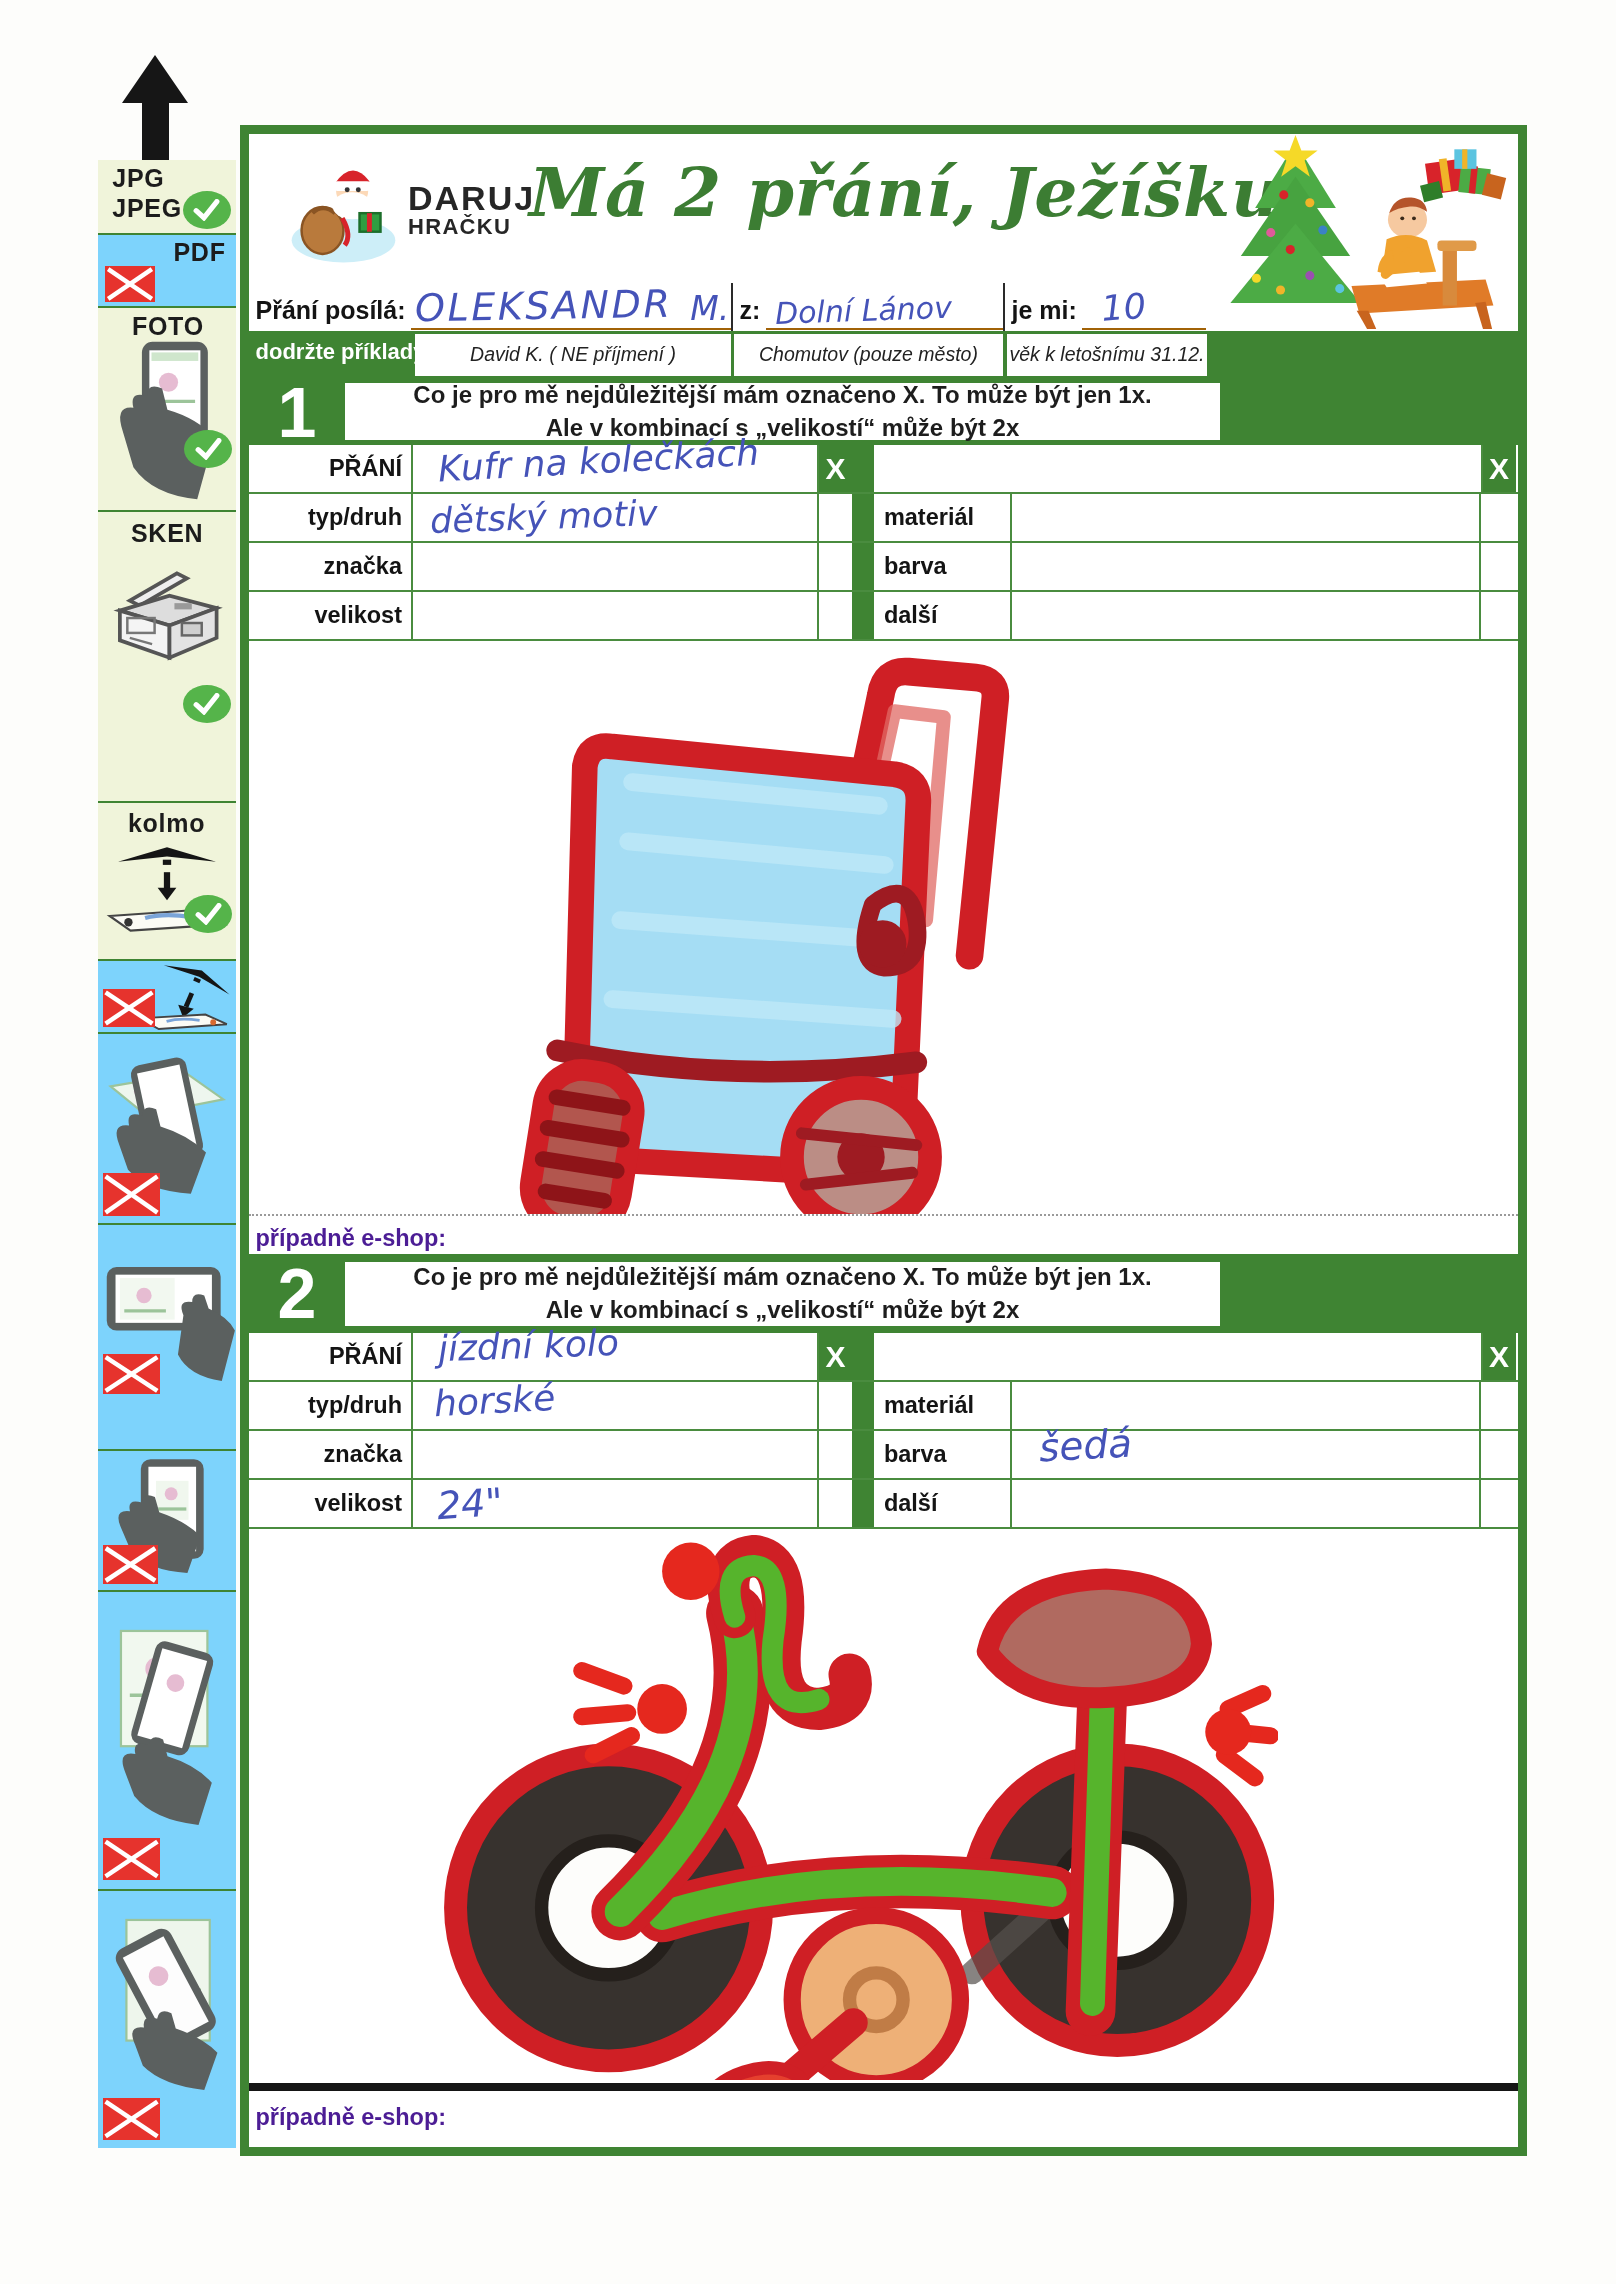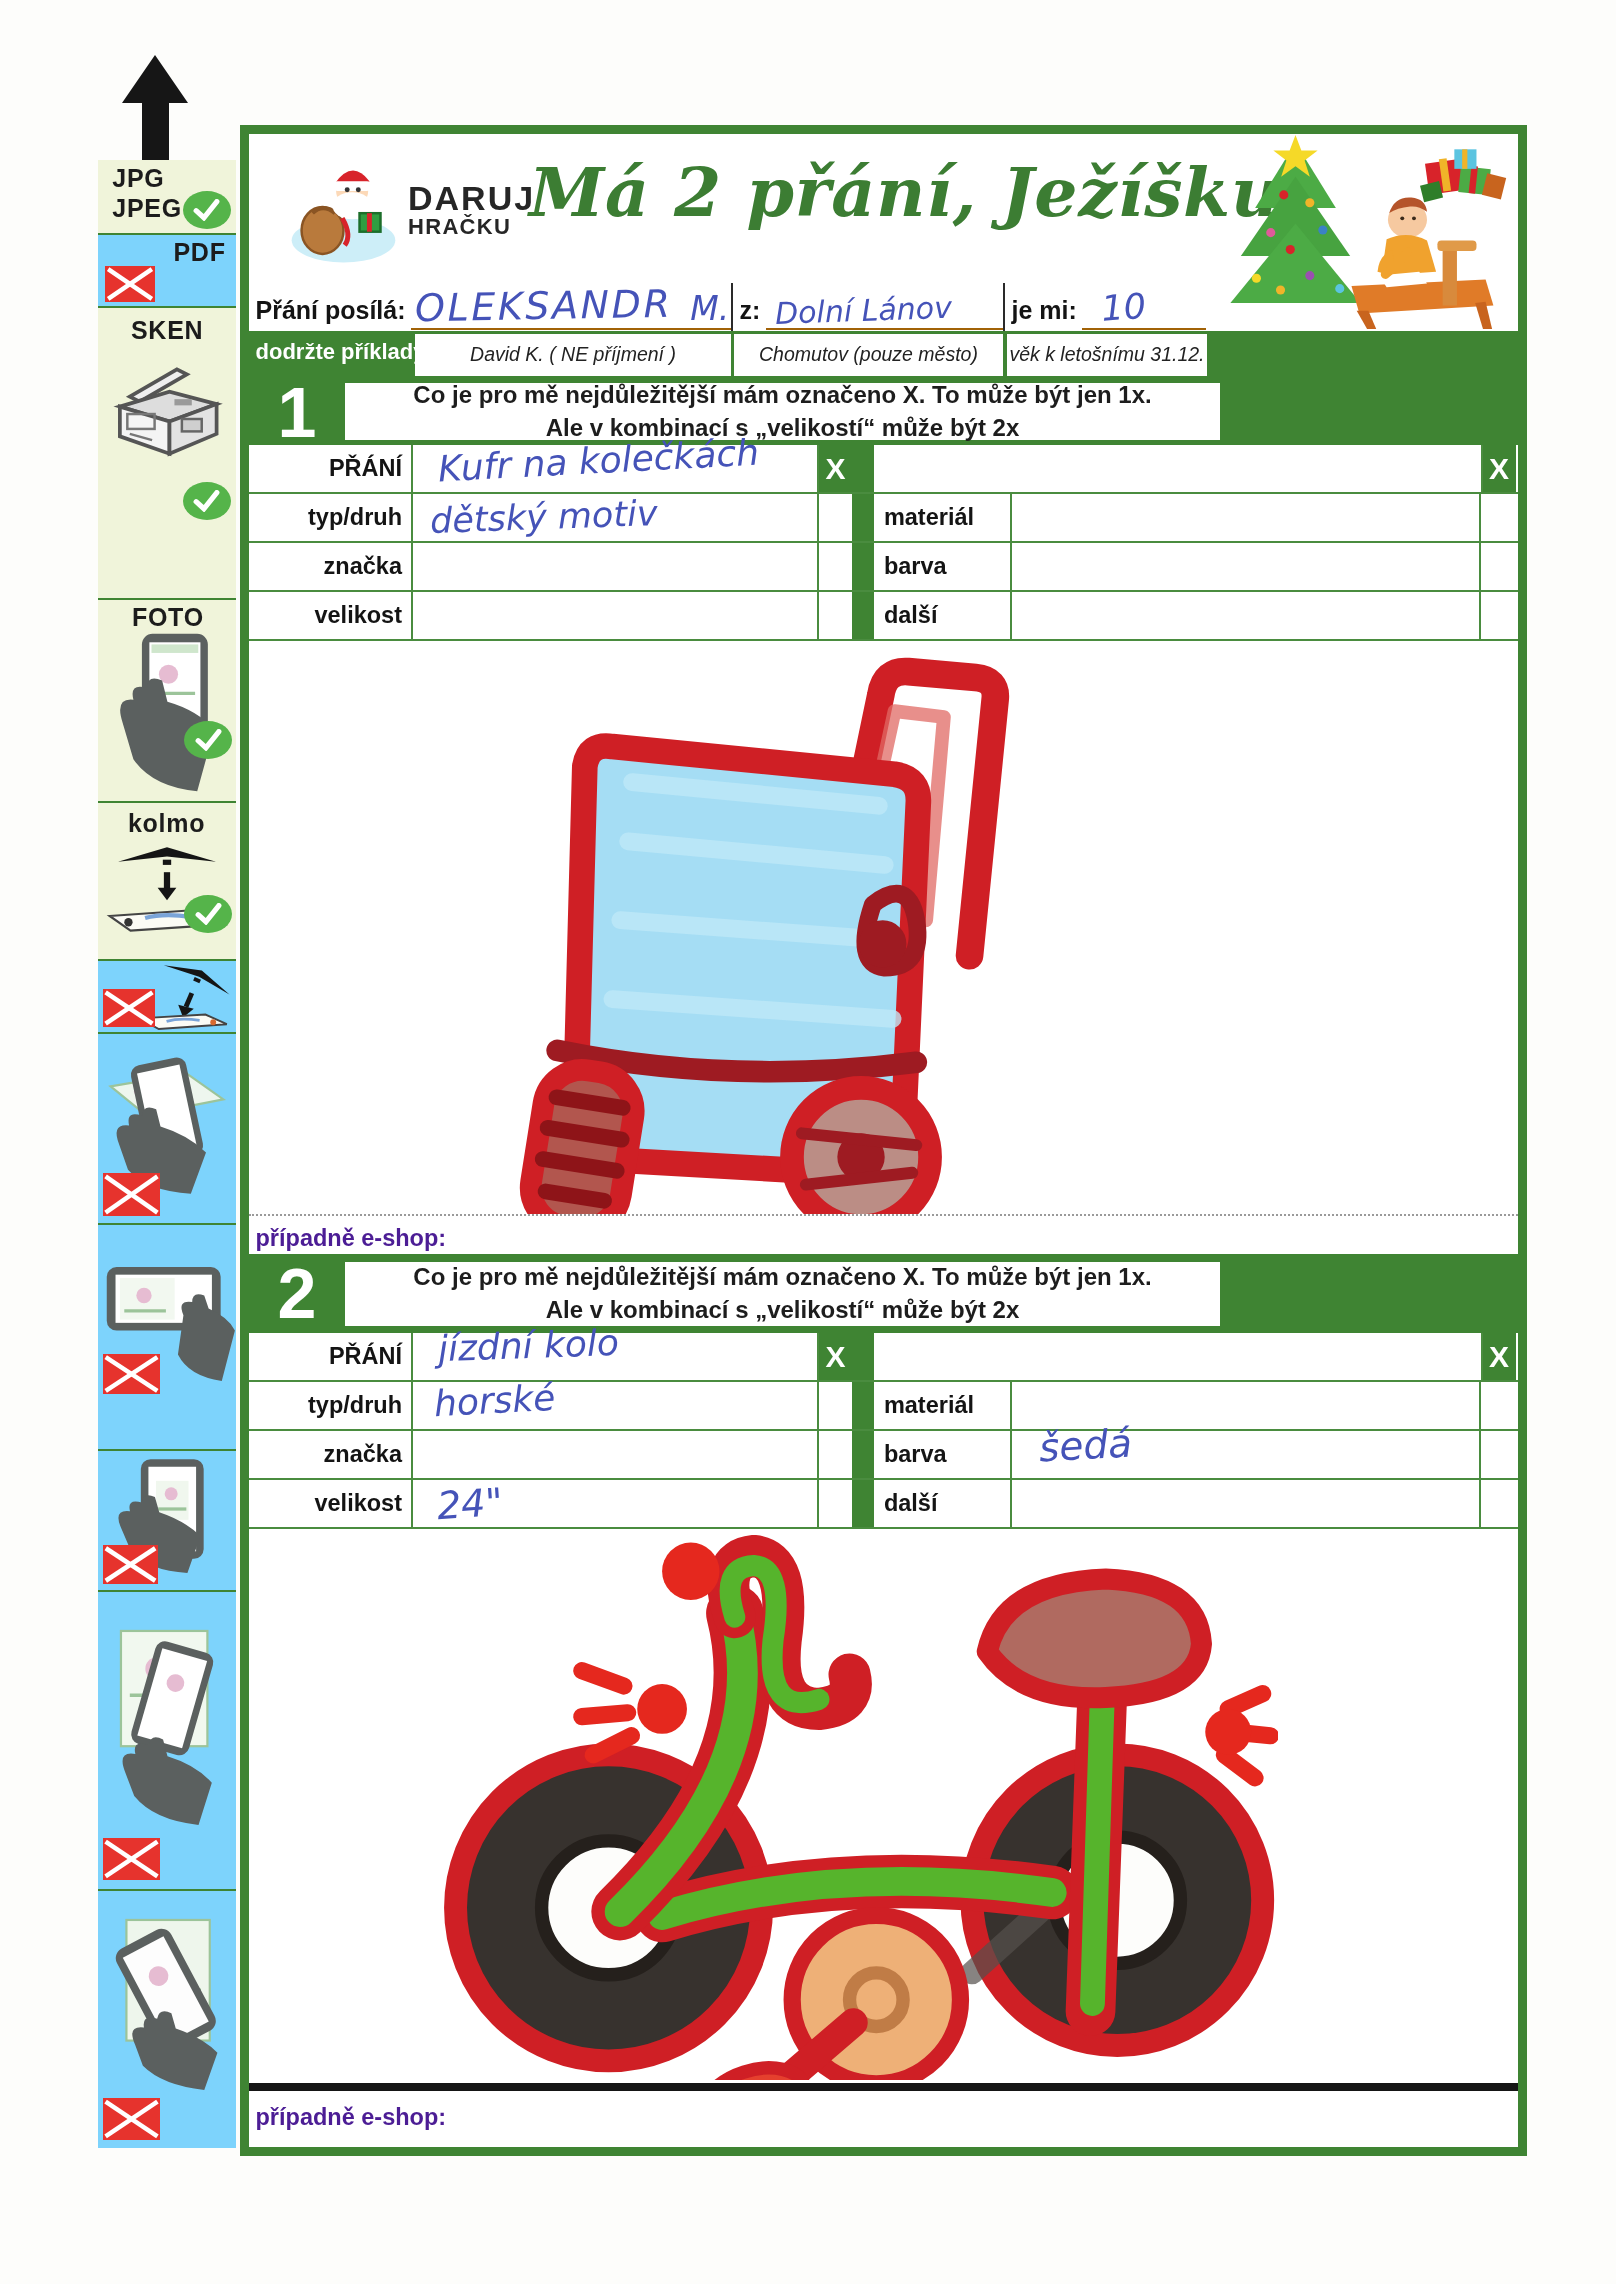--- a/index.html
+++ b/index.html
@@ -110,51 +110,51 @@
     <div class="sb-item sb-no" style="height:73px;">
       <div class="sb-label" style="position:absolute;right:10.4px;top:2.6px;">PDF</div>
       <div class="badge-cross" style="left:6.5px;bottom:3.9px;width:50px;height:36px;">
         <svg width="50" height="36" viewBox="0 0 76 56">
             <line x1="4" y1="5" x2="72" y2="51" stroke="#fff" stroke-width="7"></line>
             <line x1="72" y1="5" x2="4" y2="51" stroke="#fff" stroke-width="7"></line>
           </svg>
       </div>
     </div>
 
+    <div class="sb-item sb-ok" style="height:204px;">
+      <div class="sb-label" style="position:absolute;left:34px;top:3.9px;">FOTO</div>
+      <svg style="position:absolute;left:11.7px;top:31px;" width="117" height="163" viewBox="0 0 110 152">
+        <rect x="30" y="2" width="62" height="104" rx="10" fill="#5b605f"></rect>
+        <rect x="37" y="10" width="48" height="88" fill="#ffffff"></rect>
+        <rect x="39" y="12" width="44" height="8" fill="#cfe6cc"></rect>
+        <circle cx="55" cy="40" r="9" fill="#e6bcd2"></circle>
+        <line x1="40" y1="58" x2="80" y2="58" stroke="#9cc49a" stroke-width="3"></line>
+        <path d="M52,78 l10,6 -8,4 z" fill="#9a9a9a"></path>
+        <path d="M12,86 q-8,-24 10,-22 q-4,-16 13,-11 q0,-13 14,-7 l5,20 q28,8 44,26 l-16,58 q-42,-4 -60,-30 z" fill="#5b605f"></path>
+      </svg>
+      <div class="badge-check" style="right:3.9px;bottom:42px;">
+        <svg width="29" height="22" viewBox="0 0 44 34">
+            <polyline points="6,18 18,29 38,4" fill="none" stroke="#fff" stroke-width="8" stroke-linecap="round"></polyline>
+          </svg>
+      </div>
+    </div>
+
     <div class="sb-item sb-ok" style="height:292px;">
       <div class="sb-label" style="position:absolute;left:33px;top:7.8px;">SKEN</div>
       <svg style="position:absolute;left:6.5px;top:46px;" width="124" height="130" viewBox="0 0 100 104">
         <polygon points="20,34 58,12 66,16 28,38" fill="#efefef" stroke="#555" stroke-width="3"></polygon>
         <polygon points="12,42 52,30 90,40 52,54" fill="#dddddd" stroke="#555" stroke-width="3"></polygon>
         <polygon points="12,42 12,66 52,80 52,54" fill="#f4f4f4" stroke="#555" stroke-width="3"></polygon>
         <polygon points="52,54 90,40 90,64 52,80" fill="#e3e3e3" stroke="#555" stroke-width="3"></polygon>
         <rect x="18" y="48" width="22" height="12" fill="none" stroke="#777" stroke-width="2"></rect>
         <line x1="20" y1="64" x2="38" y2="69" stroke="#777" stroke-width="2"></line>
         <rect x="62" y="52" width="16" height="10" fill="#cfcfcf" stroke="#666" stroke-width="2"></rect>
         <rect x="56" y="36" width="14" height="5" fill="#9a9a9a"></rect>
       </svg>
       <div class="badge-check" style="right:5.2px;bottom:78px;">
-        <svg width="29" height="22" viewBox="0 0 44 34">
-            <polyline points="6,18 18,29 38,4" fill="none" stroke="#fff" stroke-width="8" stroke-linecap="round"></polyline>
-          </svg>
-      </div>
-    </div>
-
-    <div class="sb-item sb-ok" style="height:204px;">
-      <div class="sb-label" style="position:absolute;left:34px;top:3.9px;">FOTO</div>
-      <svg style="position:absolute;left:11.7px;top:31px;" width="117" height="163" viewBox="0 0 110 152">
-        <rect x="30" y="2" width="62" height="104" rx="10" fill="#5b605f"></rect>
-        <rect x="37" y="10" width="48" height="88" fill="#ffffff"></rect>
-        <rect x="39" y="12" width="44" height="8" fill="#cfe6cc"></rect>
-        <circle cx="55" cy="40" r="9" fill="#e6bcd2"></circle>
-        <line x1="40" y1="58" x2="80" y2="58" stroke="#9cc49a" stroke-width="3"></line>
-        <path d="M52,78 l10,6 -8,4 z" fill="#9a9a9a"></path>
-        <path d="M12,86 q-8,-24 10,-22 q-4,-16 13,-11 q0,-13 14,-7 l5,20 q28,8 44,26 l-16,58 q-42,-4 -60,-30 z" fill="#5b605f"></path>
-      </svg>
-      <div class="badge-check" style="right:3.9px;bottom:42px;">
         <svg width="29" height="22" viewBox="0 0 44 34">
             <polyline points="6,18 18,29 38,4" fill="none" stroke="#fff" stroke-width="8" stroke-linecap="round"></polyline>
           </svg>
       </div>
     </div>
 
     <div class="sb-item sb-ok" style="height:158px;">
       <div class="sb-label" style="position:absolute;left:30px;top:5.2px;">kolmo</div>
       <svg style="position:absolute;left:5.2px;top:40px;" width="128" height="98" viewBox="0 0 122 94">
         <polygon points="14,18 61,4 108,18 61,13" fill="#151515"></polygon>

